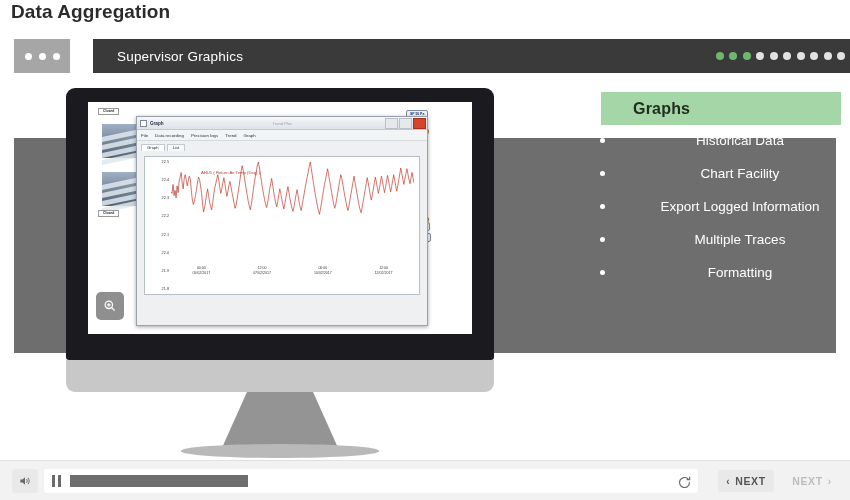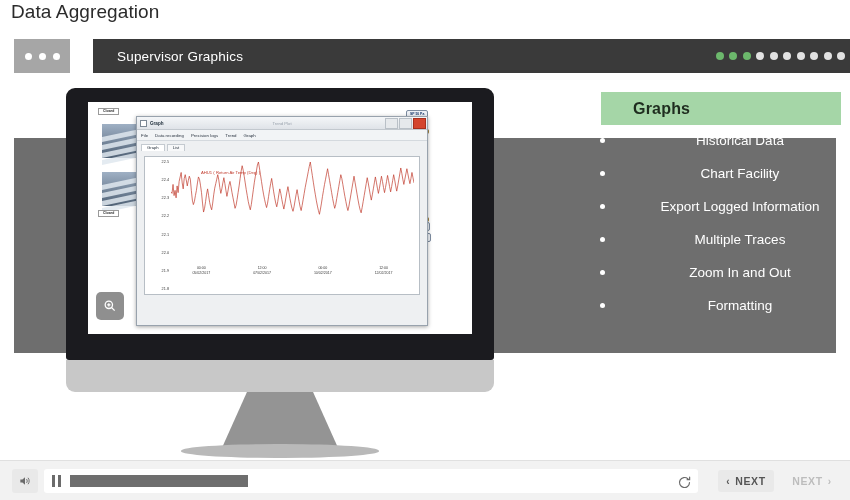--- a/index.html
+++ b/index.html
@@ -7,21 +7,21 @@
     width:850px;height:500px;overflow:hidden;position:relative;
     background:#ffffff;
     font-family:"Liberation Sans", sans-serif;
     -webkit-font-smoothing:antialiased;
   }
   .root{position:absolute;inset:0;}
 
   
   .page-title{
     position:absolute;left:11px;top:1px;
-    font-size:19px;color:#2b2b2b;font-weight:400;letter-spacing:.1px;
+    font-size:19px;color:#2b2b2b;font-weight:700;letter-spacing:.1px;
   }
 
   
   .header{position:absolute;left:14px;top:39px;width:822px;height:34px;}
   .header-dots{
     position:absolute;left:0;top:0;width:56px;height:34px;background:#a6a6a6;
     display:flex;align-items:center;justify-content:center;gap:7px;
   }
   .header-dots i{width:7px;height:7px;border-radius:50%;background:#ffffff;display:block;}
   .header-bar{
@@ -351,21 +351,20 @@
 
   <div class="greenbox">
     <h2>Graphs</h2>
   </div>
   <div class="bullets">
     <ul id="bulletlist">
         <li>Historical Data</li>
         <li>Chart Facility</li>
         <li>Export Logged Information</li>
         <li>Multiple Traces</li>
-        <li>Zoom In and Out</li>
         <li>Formatting</li>
       </ul>
   </div>
 
 
   <div class="player">
     <div class="pbtn vol">
       <svg width="14" height="14" viewBox="0 0 24 24" fill="#6b6b6b">
         <path d="M4 9.5h3.6L12 5.5v13L7.6 14.5H4z"></path>
         <path d="M15 9.2c1.2 1.6 1.2 4 0 5.6" stroke="#6b6b6b" stroke-width="1.6" fill="none" stroke-linecap="round"></path>

